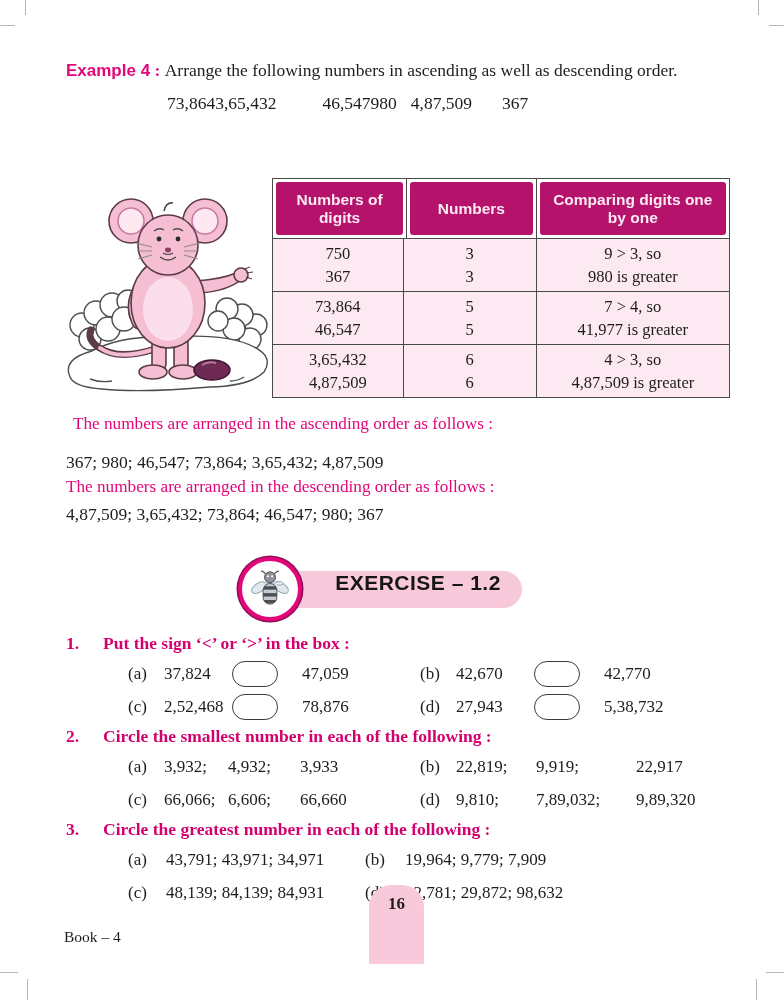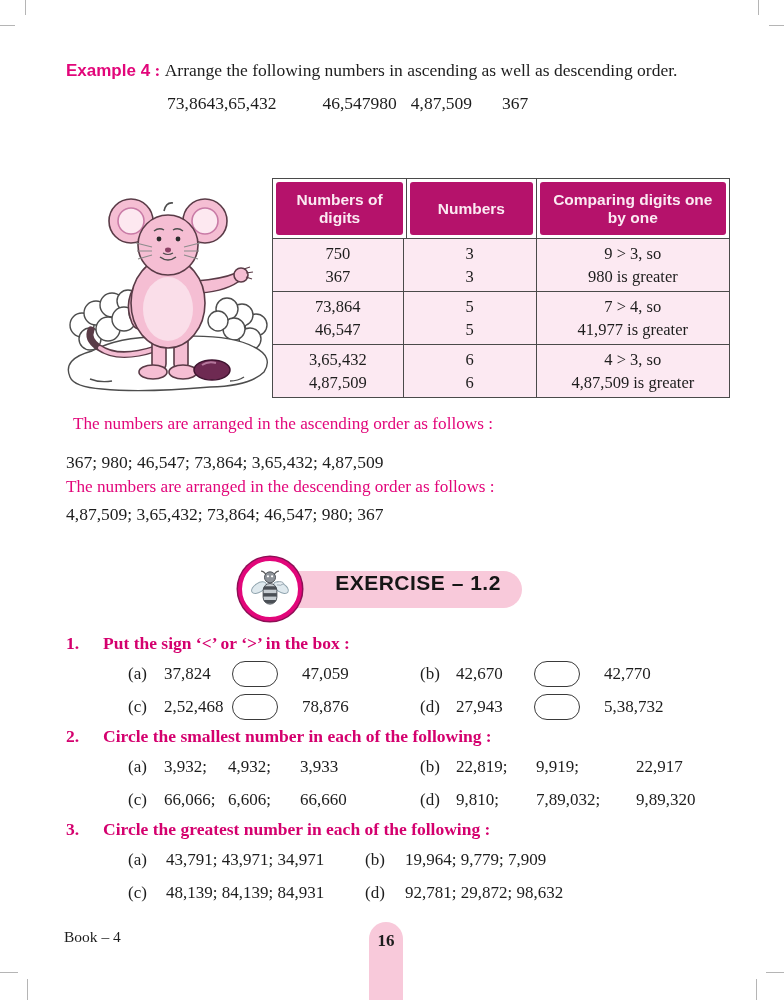--- a/index.html
+++ b/index.html
@@ -59,21 +59,21 @@
   .q1 .item:nth-child(even) .lv{min-width:78px;}
   .sign-box{width:46px;height:26px;border:1.6px solid #3a3a3a;border-radius:13px;background:#fff;box-sizing:border-box;}
   .q1 .rv{margin-left:24px;}
   .q2-item{display:grid;align-items:center;height:28px;font-size:17px;}
   .q2 .q2-item:nth-child(odd){grid-template-columns:36px 64px 72px auto;}
   .q2 .q2-item:nth-child(even){grid-template-columns:36px 80px 100px auto;}
   .q3-items{grid-template-columns:237px auto;}
 
   
   .book-label{position:absolute;left:64px;top:928px;font-size:15.5px;}
-  .page-tab{position:absolute;left:369px;top:922px;width:34px;height:79px;background:var(--pill_pink);
+  .page-tab{position:absolute;left:369px;top:885px;width:55px;height:79px;background:var(--pill_pink);
             border-radius:22px 22px 0 0;display:flex;justify-content:center;}
   .page-num{font-weight:bold;font-size:17px;margin-top:9px;}
 </style>
 </head>
 <body>
 
 <div class="page">
 
   <div class="crop" style="left:25px;top:0;width:1px;height:15px;"></div>
   <div class="crop" style="left:0;top:25px;width:15px;height:1px;"></div>

